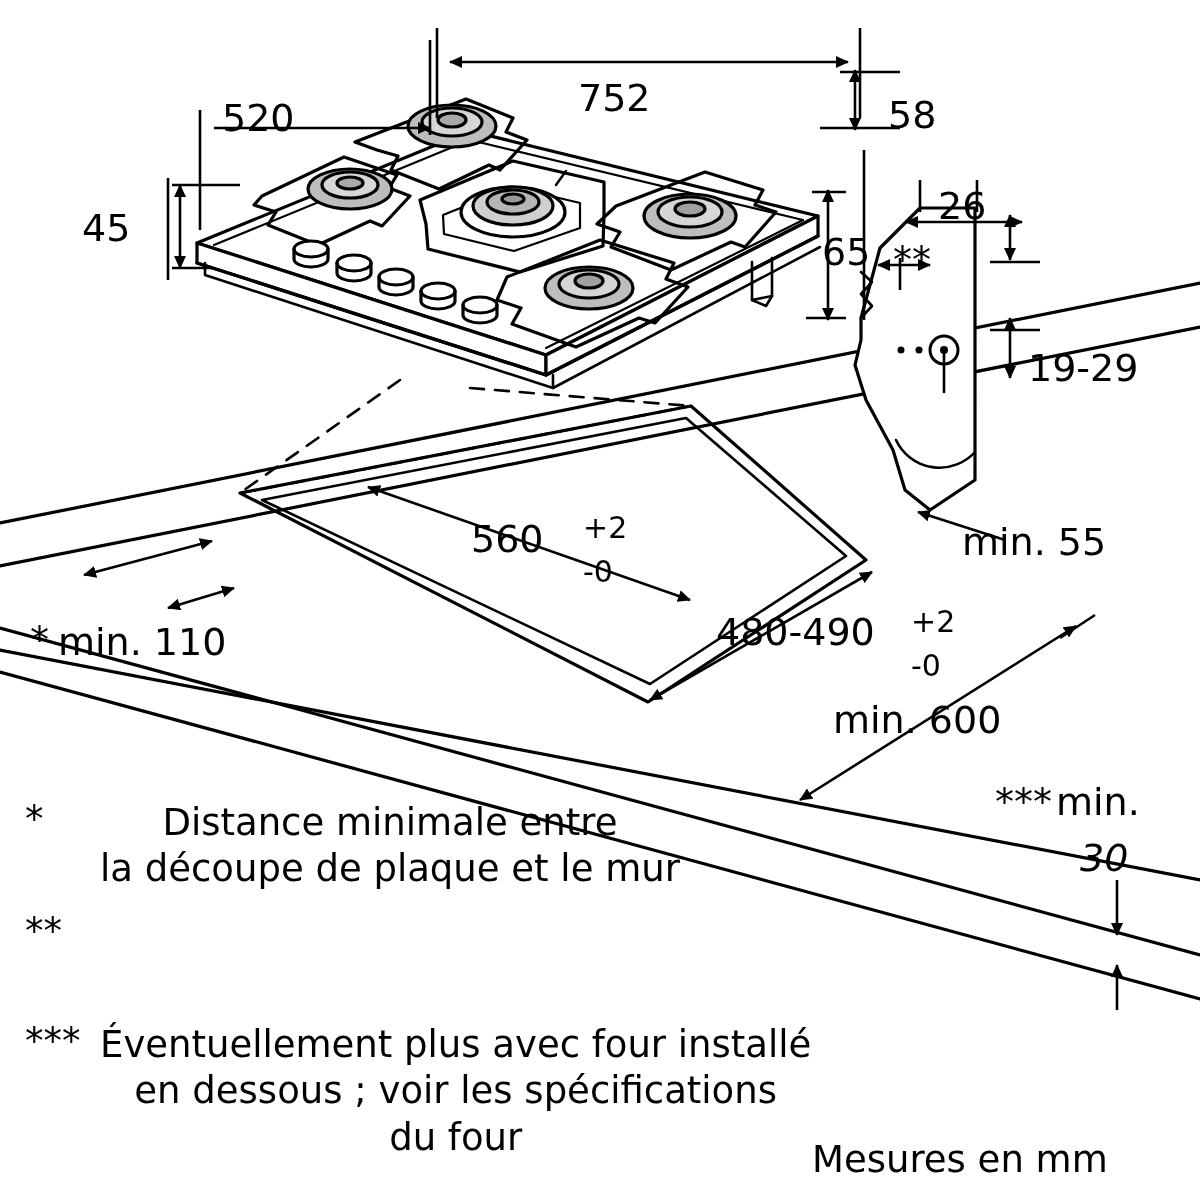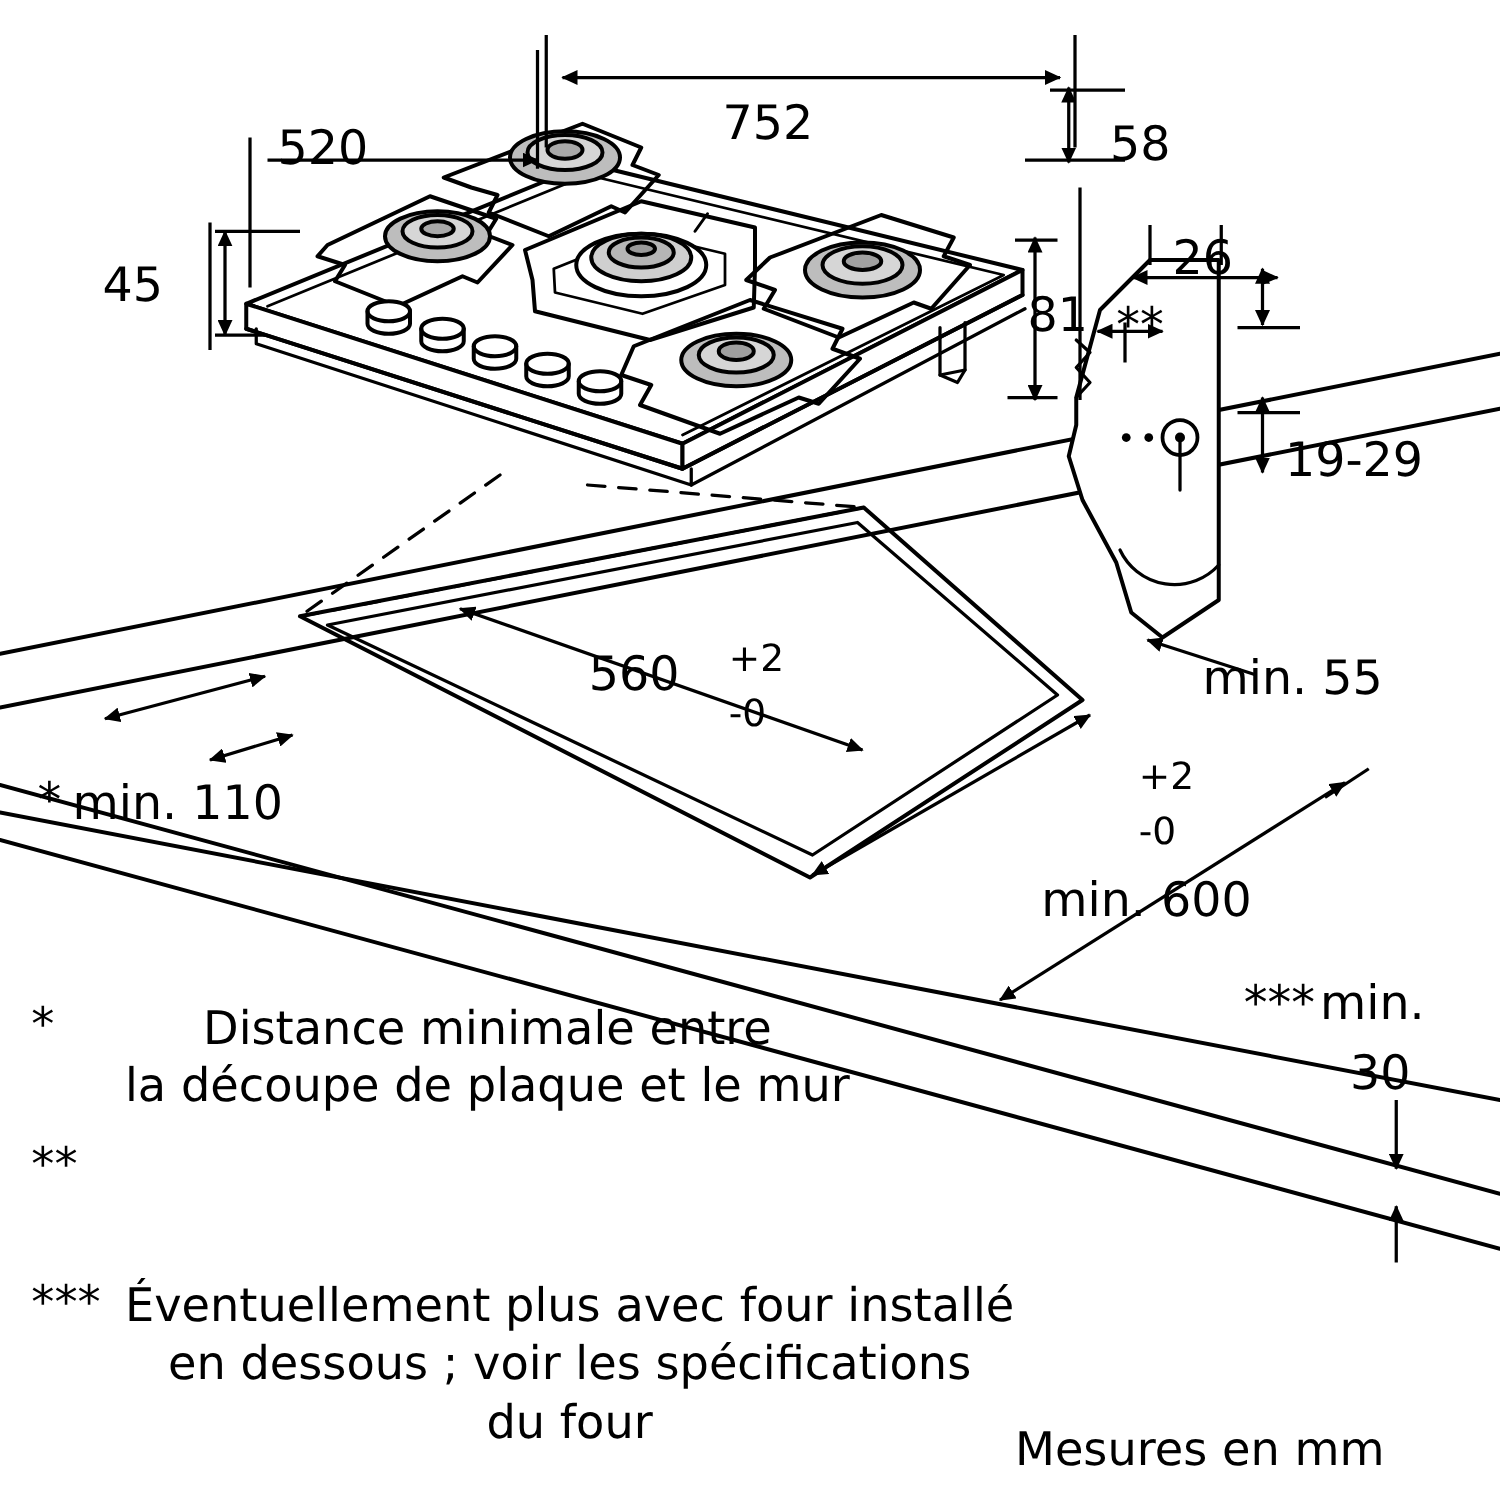--- a/index.html
+++ b/index.html
@@ -244,42 +244,43 @@
 
       <path d="M1117,880 L1117,935" marker-end="url(#ah)"></path>
       <path d="M1117,1010 L1117,965" marker-end="url(#ah)"></path>
     </g>
   </svg>
 
   <div class="lbl dim" style="left:578px; top:78px;">752</div>
   <div class="lbl dim" style="left:222px; top:98px;">520</div>
   <div class="lbl dim" style="left:82px; top:208px;">45</div>
   <div class="lbl dim" style="left:888px; top:95px;">58</div>
-  <div class="lbl dim" style="left:822px; top:232px;">81</div>
+  <div class="lbl dim" style="left:822px; top:232px;">65</div>
 
   <div class="lbl dim" style="left:938px; top:186px;">26</div>
   <div class="lbl dim" style="left:1028px; top:308px;margin-top:40px;">19-29</div>
   <div class="lbl dim" style="left:893px; top:240px;">**</div>
 
   <div class="lbl dim" style="left:471px; top:519px;">560</div>
   <div class="lbl dim-small" style="left:583px; top:512px;">+2</div>
   <div class="lbl dim-small" style="left:583px; top:556px;">-0</div>
 
+  <div class="lbl dim" style="left:716px; top:612px;">480-490</div>
   <div class="lbl dim-small" style="left:911px; top:606px;">+2</div>
   <div class="lbl dim-small" style="left:911px; top:650px;">-0</div>
 
   <div class="lbl dim" style="left:30px; top:620px;">*</div>
   <div class="lbl dim" style="left:58px; top:622px;">min. 110</div>
 
   <div class="lbl dim" style="left:962px; top:522px;">min. 55</div>
   <div class="lbl dim" style="left:833px; top:700px;">min. 600</div>
 
   <div class="lbl dim" style="left:995px; top:782px;">***</div>
   <div class="lbl dim" style="left:1056px; top:782px;">min.</div>
-  <div class="lbl dim" style="left:1080px; top:838px;">30</div>
+  <div class="lbl dim" style="left:1080px; top:838px;font-style:italic;">30</div>
 
   <div class="lbl note-mark" style="left:25px; top:800px;">*</div>
   <div class="lbl note" style="left:100px; top:800px;">Distance minimale entre
 la découpe de plaque et le mur</div>
 
   <div class="lbl note-mark" style="left:25px; top:912px;">**</div>
 
   <div class="lbl note-mark" style="left:25px; top:1022px;">***</div>
   <div class="lbl note" style="left:100px; top:1022px;">Éventuellement plus avec four installé
 en dessous ; voir les spécifications

